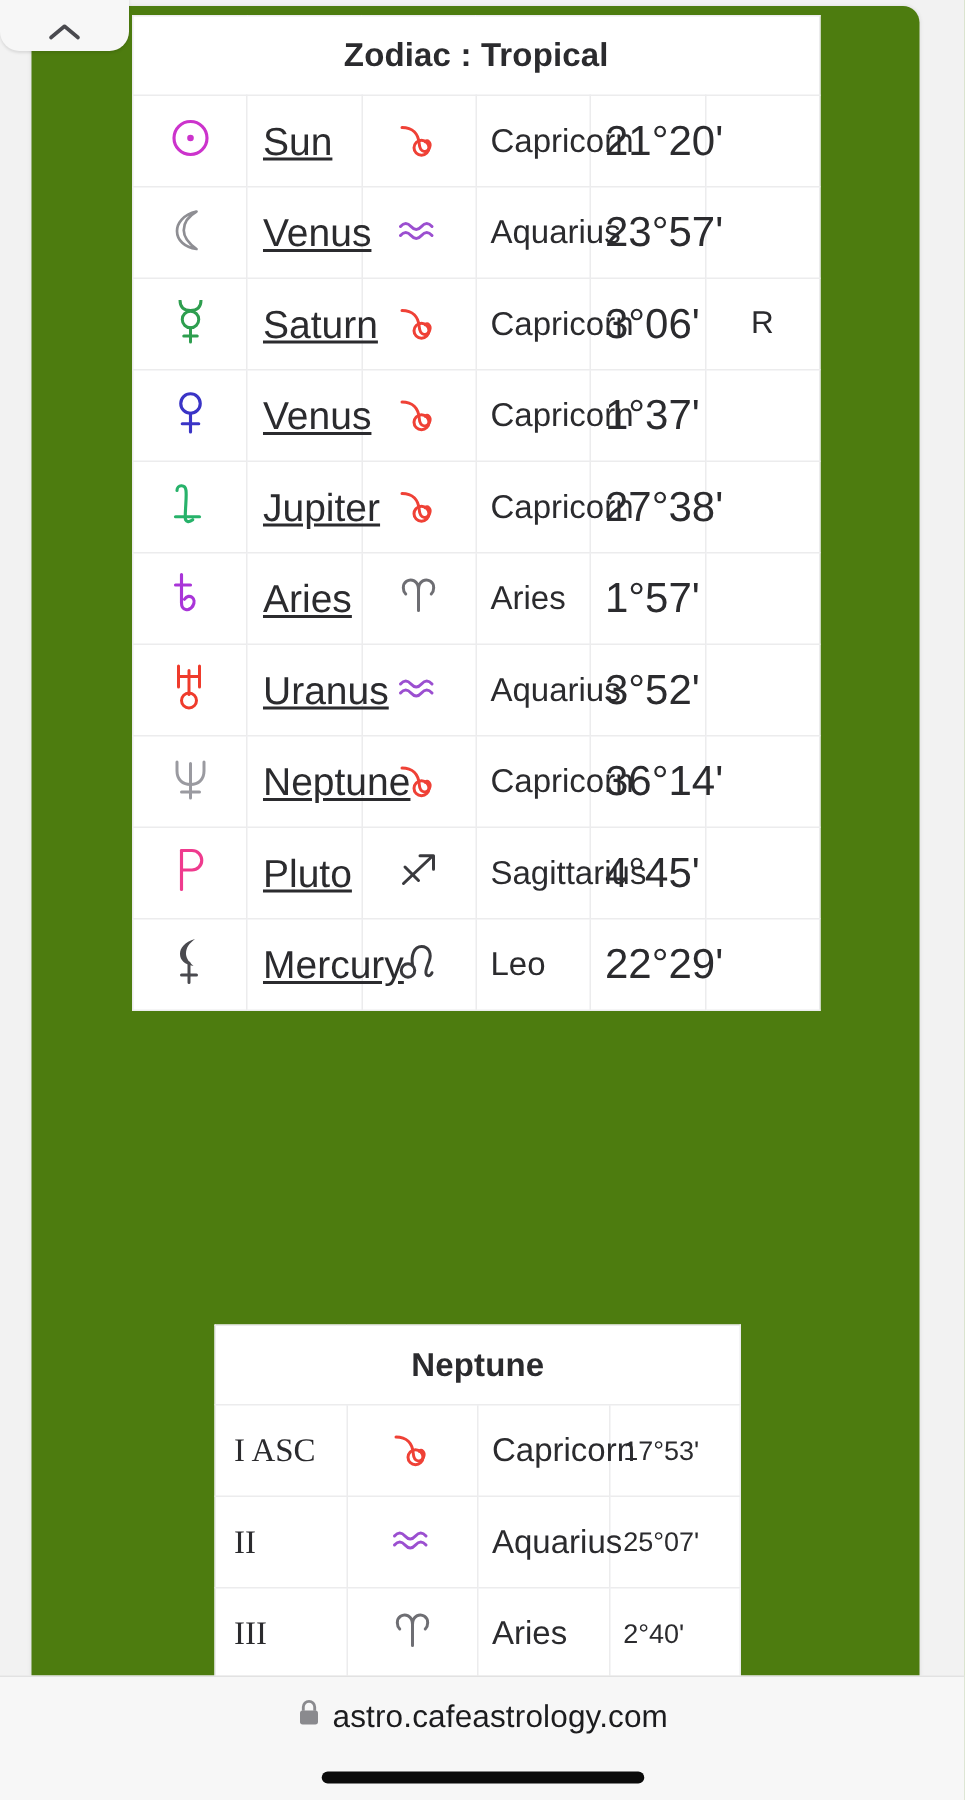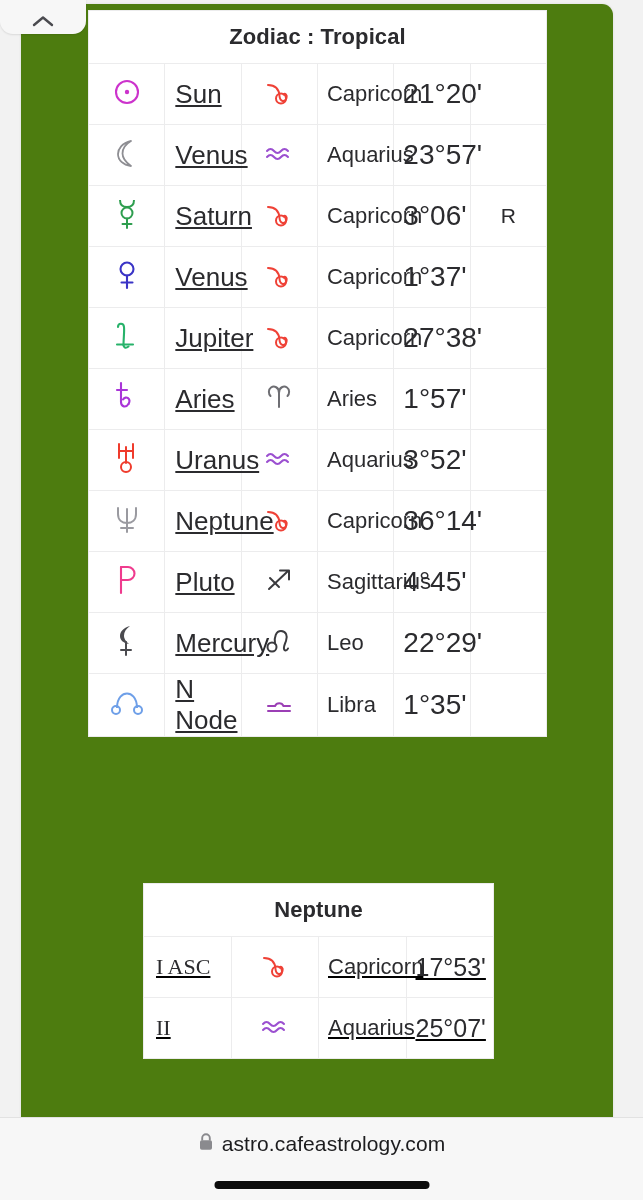--- a/index.html
+++ b/index.html
@@ -97,25 +97,25 @@
   .c-signnm { width: 139px; padding-left: 9px !important; font-size: 22px; }
   .c-deg    { width: 88px; padding-left: 9px !important; font-size: 28px; }
   .c-retro  { width: 29px; text-align: center; font-size: 21px; }
 
   
   #placidus-table {
     left: 122px;
     top: 879px;
     width: 351px;
   }
-  #placidus-table tr.body-row { height: 61px; text-decoration: underline; }
+  #placidus-table tr.body-row { height: 61px; }
   .p-house { width: 77px; padding-left: 12px !important; font-size: 22px; font-family: "Liberation Serif","DejaVu Serif",serif; }
   .p-sign  { width: 48px; text-align: center; }
   .p-name  { width: 140px; padding-left: 9px !important; font-size: 22px; }
-  .p-deg   { width: 84px; padding-left: 9px !important; font-size: 25px; margin-left: 44px; }
+  .p-deg   { width: 84px; padding-left: 9px !important; font-size: 18px; margin-left: 44px; }
 
   .glyph { display: inline-block; line-height: 1; }
   .glyph svg { display: block; }
 
   
   .bottom-bar {
     position: absolute;
     left: 0;
     bottom: 0;
     width: 643px;
@@ -397,43 +397,20 @@
                   <circle cx="8" cy="21" r="4.5" fill="none" stroke="#3a3a3e" stroke-width="2"></circle>
                   <path d="M11 17.5 C10 11 12 5 17 5 C22 5 24 10 22 15 C20.5 19 19.5 21 20 23 C20.5 25 23 25 24 22.5" fill="none" stroke="#3a3a3e" stroke-width="2" stroke-linecap="round"></path>
                 </svg>
           </span>
         </td>
         <td class="c-signnm">Leo</td>
         <td class="c-deg">22°29'</td>
         <td class="c-retro"></td>
       </tr>
 
-      <tr class="body-row">
-        <td class="c-glyph">
-          <span class="glyph">
-            <svg width="34" height="26" viewBox="0 0 34 26">
-                  <path d="M7 18 C7 7 13 3.5 17 3.5 C21 3.5 27 7 27 18" fill="none" stroke="#6e9fe8" stroke-width="2"></path>
-                  <circle cx="6" cy="20" r="4" fill="none" stroke="#6e9fe8" stroke-width="2"></circle>
-                  <circle cx="28" cy="20" r="4" fill="none" stroke="#6e9fe8" stroke-width="2"></circle>
-                </svg>
-          </span>
-        </td>
-        <td class="c-name">N Node</td>
-        <td class="c-sign">
-          <span class="glyph">
-            <svg width="30" height="26" viewBox="0 0 30 26">
-                  <path d="M4 16 H11 A4.6 4.6 0 0 1 19.5 16 H26" fill="none" stroke="#9b3fb5" stroke-width="2" stroke-linecap="round"></path>
-                  <path d="M4 21 H26" stroke="#9b3fb5" stroke-width="2" stroke-linecap="round"></path>
-                </svg>
-          </span>
-        </td>
-        <td class="c-signnm">Libra</td>
-        <td class="c-deg">1°35'</td>
-        <td class="c-retro"></td>
-      </tr>
     </tbody>
       </table>
 
     <table class="tbl" id="placidus-table">
       <tbody>
           <tr>
         <td class="cap" colspan="4">Neptune</td>
       </tr>
 
       <tr class="body-row">
@@ -457,20 +434,32 @@
             <svg width="30" height="30" viewBox="0 0 30 30">
                   <path d="M3 13 q3.5 -4 7 0 t7 0 t7 0" fill="none" stroke="#9b4fd0" stroke-width="2" stroke-linecap="round"></path>
                   <path d="M3 19 q3.5 -4 7 0 t7 0 t7 0" fill="none" stroke="#9b4fd0" stroke-width="2" stroke-linecap="round"></path>
                 </svg>
           </span>
         </td>
         <td class="p-name">Aquarius</td>
         <td class="p-deg">25°07'</td>
       </tr>
 
+      <tr class="body-row">
+        <td class="p-house">III</td>
+        <td class="p-sign">
+          <span class="glyph">
+            <svg width="28" height="30" viewBox="0 0 28 30">
+                  <path d="M14 25 V11 M14 11 C14 5 9 3.5 6 5.5 C3 7.5 3.5 12 5.5 14 M14 11 C14 5 19 3.5 22 5.5 C25 7.5 24.5 12 22.5 14" fill="none" stroke="#6e6e73" stroke-width="2" stroke-linecap="round"></path>
+                </svg>
+          </span>
+        </td>
+        <td class="p-name">Aries</td>
+        <td class="p-deg">2°40'</td>
+      </tr>
     </tbody>
       </table>
 
   </div>
 
   <div class="bottom-bar">
     <div class="url-row">
       <span class="lock">
         <svg width="16" height="20" viewBox="0 0 16 20">
           <path d="M4.2 8.5 V6 a3.8 3.8 0 0 1 7.6 0 V8.5" fill="none" stroke="#8a8a8e" stroke-width="1.9"></path>

